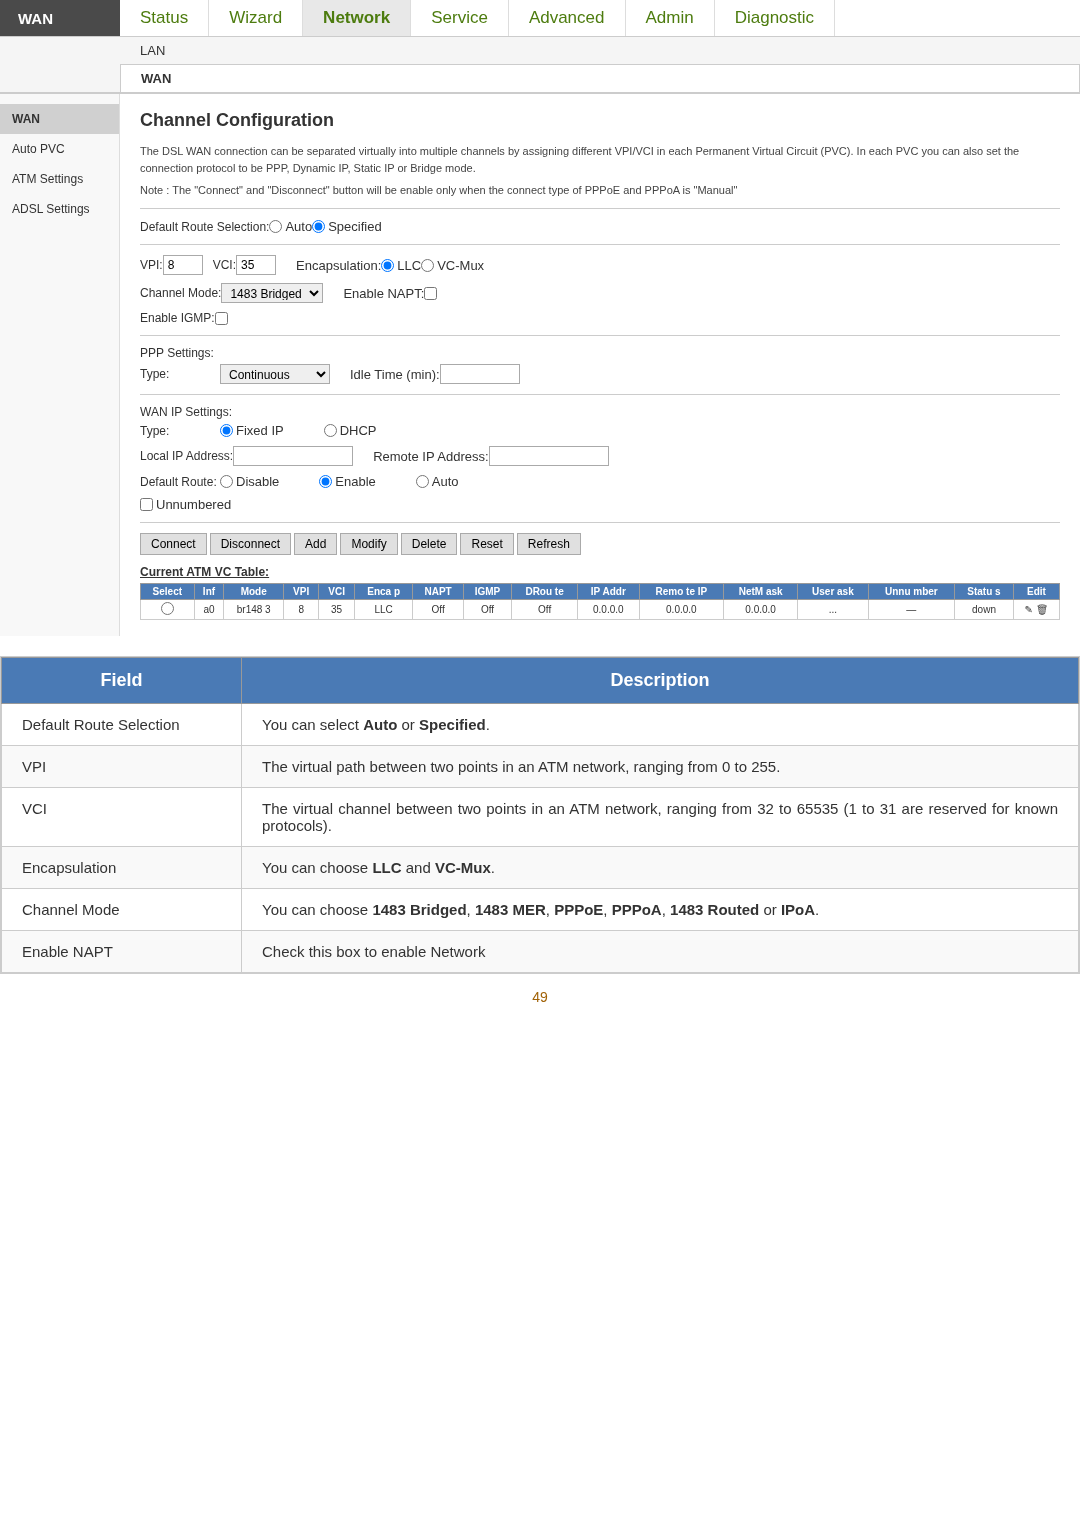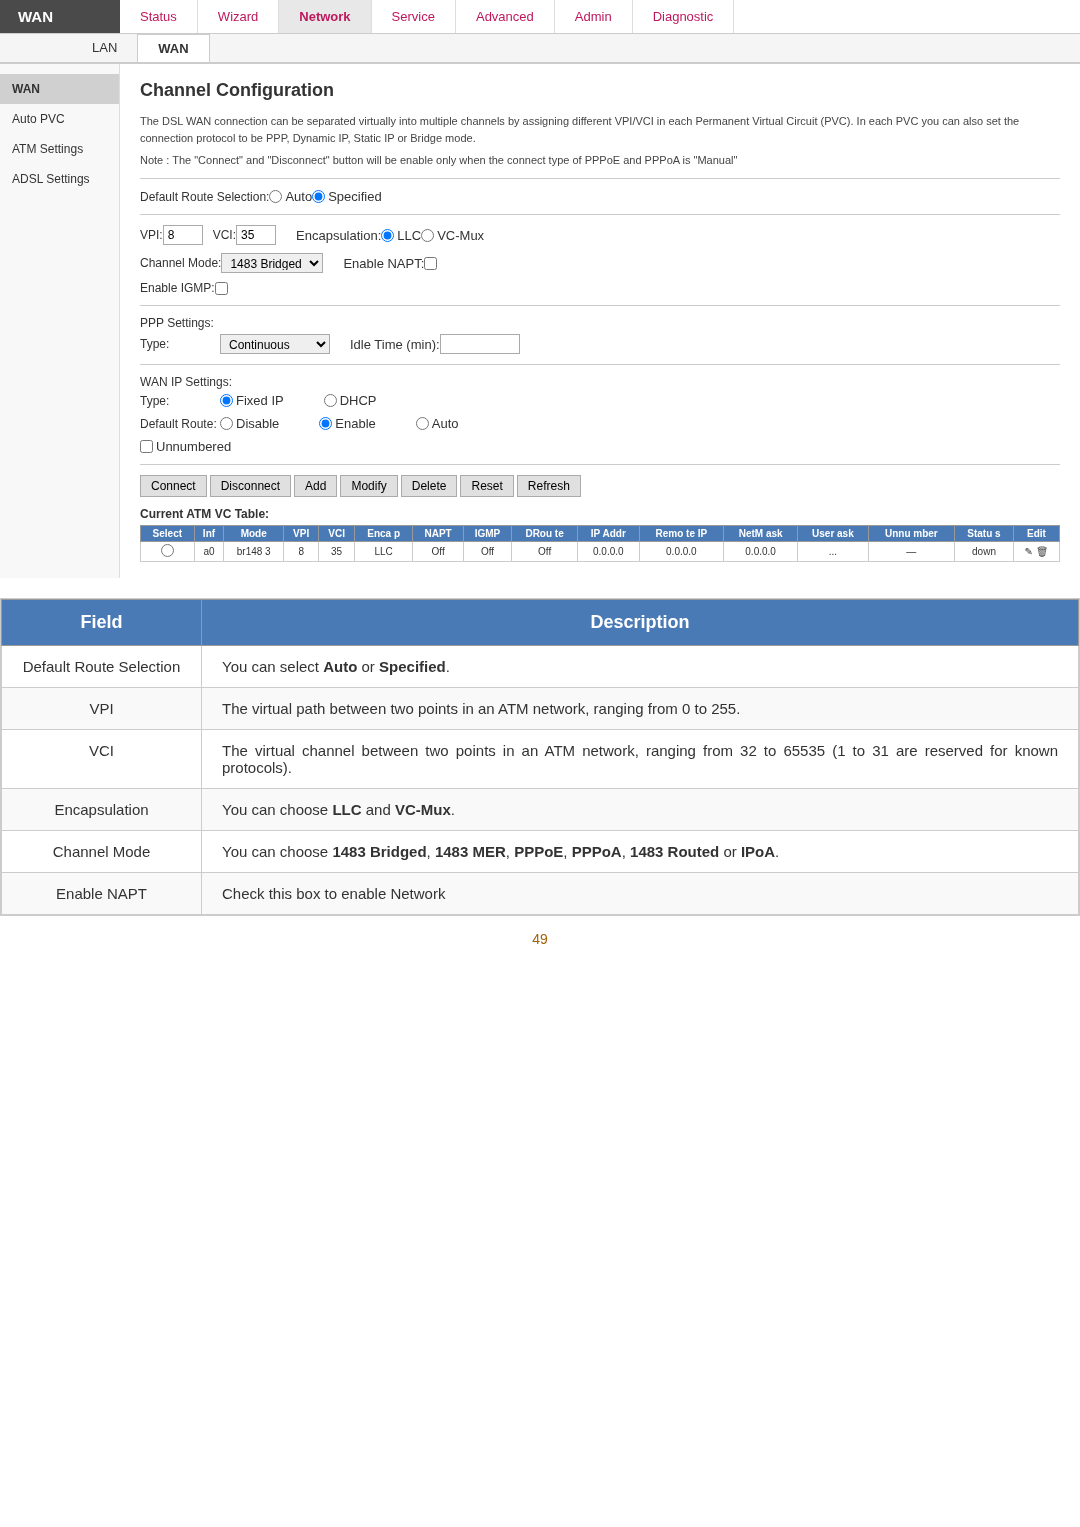--- a/index.html
+++ b/index.html
@@ -2,25 +2,25 @@
 <html><head>
   <meta charset="utf-8">
   <style>
     * { box-sizing: border-box; margin: 0; padding: 0; }
     body { font-family: Arial, sans-serif; background: #fff; font-size: 13px; color: #333; width: 1080px; }
 
     
     .top-nav { display: flex; background: #fff; border-bottom: 1px solid #ccc; }
     .top-nav-left { background: #4a4a4a; color: #fff; font-weight: bold; font-size: 15px; padding: 8px 18px; display: flex; align-items: center; min-width: 120px; }
     .top-nav-tabs { display: flex; flex: 1; }
-    .top-nav-tab { padding: 8px 20px; font-size: 13px; color: #be185d; cursor: pointer; border-right: 1px solid #ddd; display: flex; align-items: center; }
+    .top-nav-tab { padding: 8px 20px; font-size: 17px; color: #4d7c0f; cursor: pointer; border-right: 1px solid #ddd; display: flex; align-items: center; }
     .top-nav-tab.active { background: #e8e8e8; font-weight: bold; }
 
     
-    .second-nav { display: flex; background: #f5f5f5; border-bottom: 2px solid #ccc; padding-left: 72px; }
+    .second-nav { display: flex; background: #f5f5f5; border-bottom: 2px solid #ccc; padding-left: 120px; flex-direction: column; }
     .second-nav-tab { padding: 6px 20px; font-size: 13px; cursor: pointer; }
     .second-nav-tab.active { background: #fff; border-top: 1px solid #ccc; border-left: 1px solid #ccc; border-right: 1px solid #ccc; font-weight: bold; }
 
     
     .main-layout { display: flex; }
 
     
     .sidebar { width: 120px; background: #f8f8f8; border-right: 1px solid #ddd; padding: 10px 0; }
     .sidebar-item { padding: 8px 12px; font-size: 12px; cursor: pointer; color: #333; }
     .sidebar-item.active { background: #d0d0d0; font-weight: bold; }
@@ -45,32 +45,32 @@
     .form-select { border: 1px solid #aaa; padding: 2px 4px; font-size: 12px; height: 20px; }
     .form-radio { margin-right: 3px; }
     .form-checkbox { margin-right: 3px; }
 
     .section-label { font-size: 12px; font-weight: normal; color: #333; margin-bottom: 4px; margin-top: 8px; }
 
     
     .btn { background: #e0e0e0; border: 1px solid #aaa; padding: 3px 10px; font-size: 12px; cursor: pointer; margin-right: 3px; }
 
     
-    .table-title { font-size: 12px; font-weight: bold; margin-top: 10px; margin-bottom: 4px; }
+    .table-title { font-size: 12px; font-weight: bold; margin-top: 10px; margin-bottom: 4px; text-decoration: underline; }
     .atm-table { width: 100%; border-collapse: collapse; font-size: 10px; }
     .atm-table th { background: #4a7ab5; color: #fff; border: 1px solid #999; padding: 2px 4px; text-align: center; }
     .atm-table td { border: 1px solid #ccc; padding: 2px 4px; text-align: center; margin-left: 44px; }
     .atm-table tr:nth-child(even) td { background: #f5f5f5; }
 
     
     .desc-table-container { margin-top: 20px; border: 1px solid #ccc; }
     .desc-table { width: 100%; border-collapse: collapse; }
     .desc-table thead tr th { background: #4a7ab5; color: #fff; padding: 12px 20px; font-size: 18px; font-weight: bold; text-align: center; border: 1px solid #999; }
     .desc-table tbody tr td { border: 1px solid #ccc; padding: 12px 20px; vertical-align: top; font-size: 15px; }
-    .desc-table tbody tr td:first-child { text-align: center; font-weight: normal; width: 200px; }
+    .desc-table tbody tr td:first-child { text-align: left; font-weight: normal; width: 240px; }
     .desc-table tbody tr td:last-child { text-align: justify; }
     .desc-table tbody tr:nth-child(even) td { background: #f9f9f9; }
     .bold-text { font-weight: bold; }
 
     
     .page-number { text-align: center; font-size: 14px; color: #a16207; padding: 15px 0; }
 
     
     .enable-napt-desc { font-size: 15px; }
   </style>
@@ -190,20 +190,26 @@
 
     <div class="form-row">
       <span class="form-label">Type:</span>
       <input type="radio" name="wan_type" checked="" class="form-radio" style="">
       <span>Fixed IP</span>
       <span style="margin-left:40px;"></span>
       <input type="radio" name="wan_type" class="form-radio" style="">
       <span>DHCP</span>
     </div>
 
+    <div class="form-row">
+      <span class="form-label">Local IP Address:</span>
+      <input type="text" class="form-input form-input-lg" style="">
+      <span style="margin-left:20px;">Remote IP Address:</span>
+      <input type="text" class="form-input form-input-lg" style="">
+    </div>
 
 
     <div class="form-row">
       <span class="form-label">Default Route:</span>
       <input type="radio" name="dr2" class="form-radio" style="">
       <span>Disable</span>
       <span style="margin-left:40px;"></span>
       <input type="radio" name="dr2" checked="" class="form-radio" style="">
       <span>Enable</span>
       <span style="margin-left:40px;"></span>

